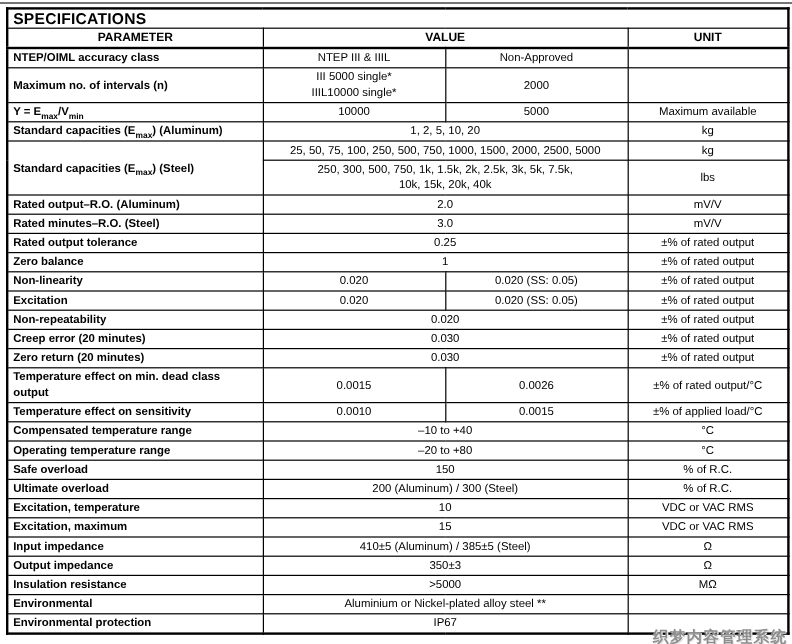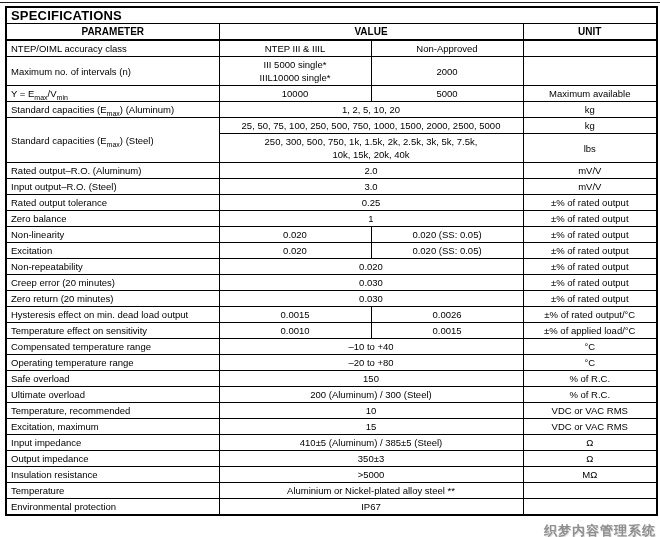--- a/index.html
+++ b/index.html
@@ -31,21 +31,21 @@
   }
   th.title {
     font-size:13px; font-weight:bold; text-align:left; padding-left:4px;
     letter-spacing:0.2px;
   }
   th.colhead {
     font-size:10px; font-weight:bold; 
     border-bottom:2px solid #000;
   }
   td.param {
-    font-size:9.5px; font-weight:normal; text-align:left; padding-left:4px;
+    font-size:9.5px; font-weight:bold; text-align:left; padding-left:4px;
   }
   td.val, td.unit {
     font-size:9.5px; font-weight:normal; text-align:center;
   }
   sub { font-size:7px; line-height:0; }
   .watermark {
     position:absolute; top:524px; right:4px; text-align:right;
     font-weight:bold;
     text-shadow:1px 1px 0 #e3e3e3;
   }
@@ -106,21 +106,21 @@
       <tr>
         <td class="val" colspan="2">250, 300, 500, 750, 1k, 1.5k, 2k, 2.5k, 3k, 5k, 7.5k,<br>10k, 15k, 20k, 40k</td>
         <td class="unit">lbs</td>
       </tr>
       <tr>
         <td class="param">Rated output–R.O. (Aluminum)</td>
         <td class="val" colspan="2">2.0</td>
         <td class="unit">mV/V</td>
       </tr>
       <tr>
-        <td class="param">Input output–R.O. (Steel)</td>
+        <td class="param">Rated minutes–R.O. (Steel)</td>
         <td class="val" colspan="2">3.0</td>
         <td class="unit">mV/V</td>
       </tr>
       <tr>
         <td class="param">Rated output tolerance</td>
         <td class="val" colspan="2">0.25</td>
         <td class="unit">±% of rated output</td>
       </tr>
       <tr>
         <td class="param">Zero balance</td>
@@ -148,21 +148,21 @@
         <td class="param">Creep error (20 minutes)</td>
         <td class="val" colspan="2">0.030</td>
         <td class="unit">±% of rated output</td>
       </tr>
       <tr>
         <td class="param">Zero return (20 minutes)</td>
         <td class="val" colspan="2">0.030</td>
         <td class="unit">±% of rated output</td>
       </tr>
       <tr>
-        <td class="param">Hysteresis effect on min. dead load output</td>
+        <td class="param">Temperature effect on min. dead class output</td>
         <td class="val">0.0015</td>
         <td class="val">0.0026</td>
         <td class="unit">±% of rated output/°C</td>
       </tr>
       <tr>
         <td class="param">Temperature effect on sensitivity</td>
         <td class="val">0.0010</td>
         <td class="val">0.0015</td>
         <td class="unit">±% of applied load/°C</td>
       </tr>
@@ -180,21 +180,21 @@
         <td class="param">Safe overload</td>
         <td class="val" colspan="2">150</td>
         <td class="unit">% of R.C.</td>
       </tr>
       <tr>
         <td class="param">Ultimate overload</td>
         <td class="val" colspan="2">200 (Aluminum) / 300 (Steel)</td>
         <td class="unit">% of R.C.</td>
       </tr>
       <tr>
-        <td class="param">Temperature, recommended</td>
+        <td class="param">Excitation, temperature</td>
         <td class="val" colspan="2">10</td>
         <td class="unit">VDC or VAC RMS</td>
       </tr>
       <tr>
         <td class="param">Excitation, maximum</td>
         <td class="val" colspan="2">15</td>
         <td class="unit">VDC or VAC RMS</td>
       </tr>
       <tr>
         <td class="param">Input impedance</td>
@@ -205,21 +205,21 @@
         <td class="param">Output impedance</td>
         <td class="val" colspan="2">350±3</td>
         <td class="unit">Ω</td>
       </tr>
       <tr>
         <td class="param">Insulation resistance</td>
         <td class="val" colspan="2">&gt;5000</td>
         <td class="unit">MΩ</td>
       </tr>
       <tr>
-        <td class="param">Temperature</td>
+        <td class="param">Environmental</td>
         <td class="val" colspan="2">Aluminium or Nickel-plated alloy steel **</td>
         <td class="unit"></td>
       </tr>
       <tr>
         <td class="param">Environmental protection</td>
         <td class="val" colspan="2">IP67</td>
         <td class="unit"></td>
       </tr>
     </tbody>
 </table>

